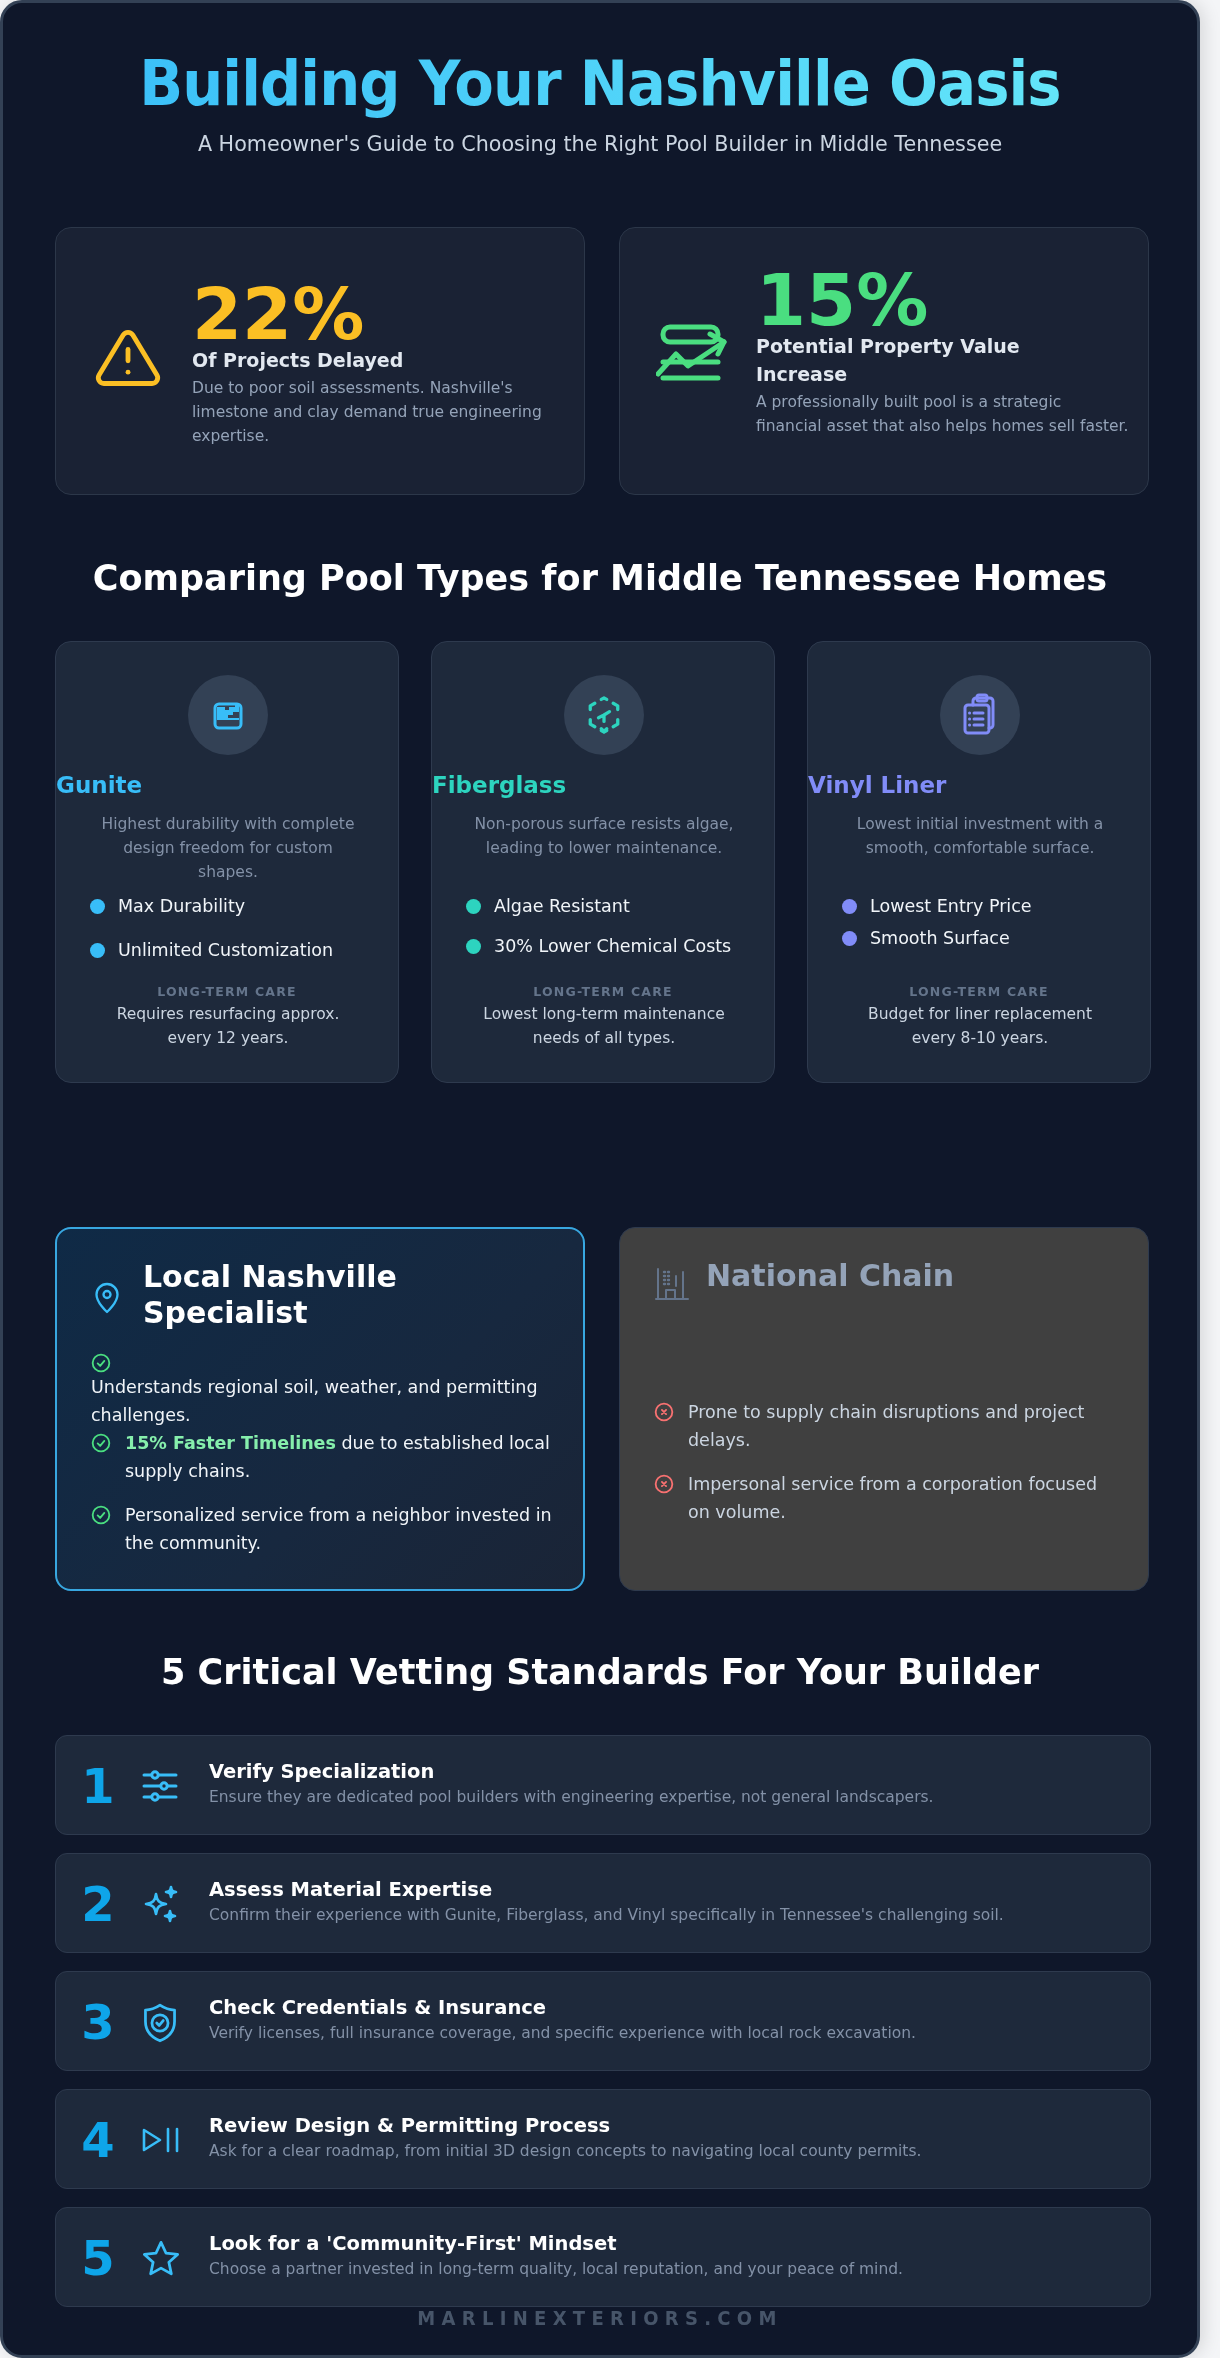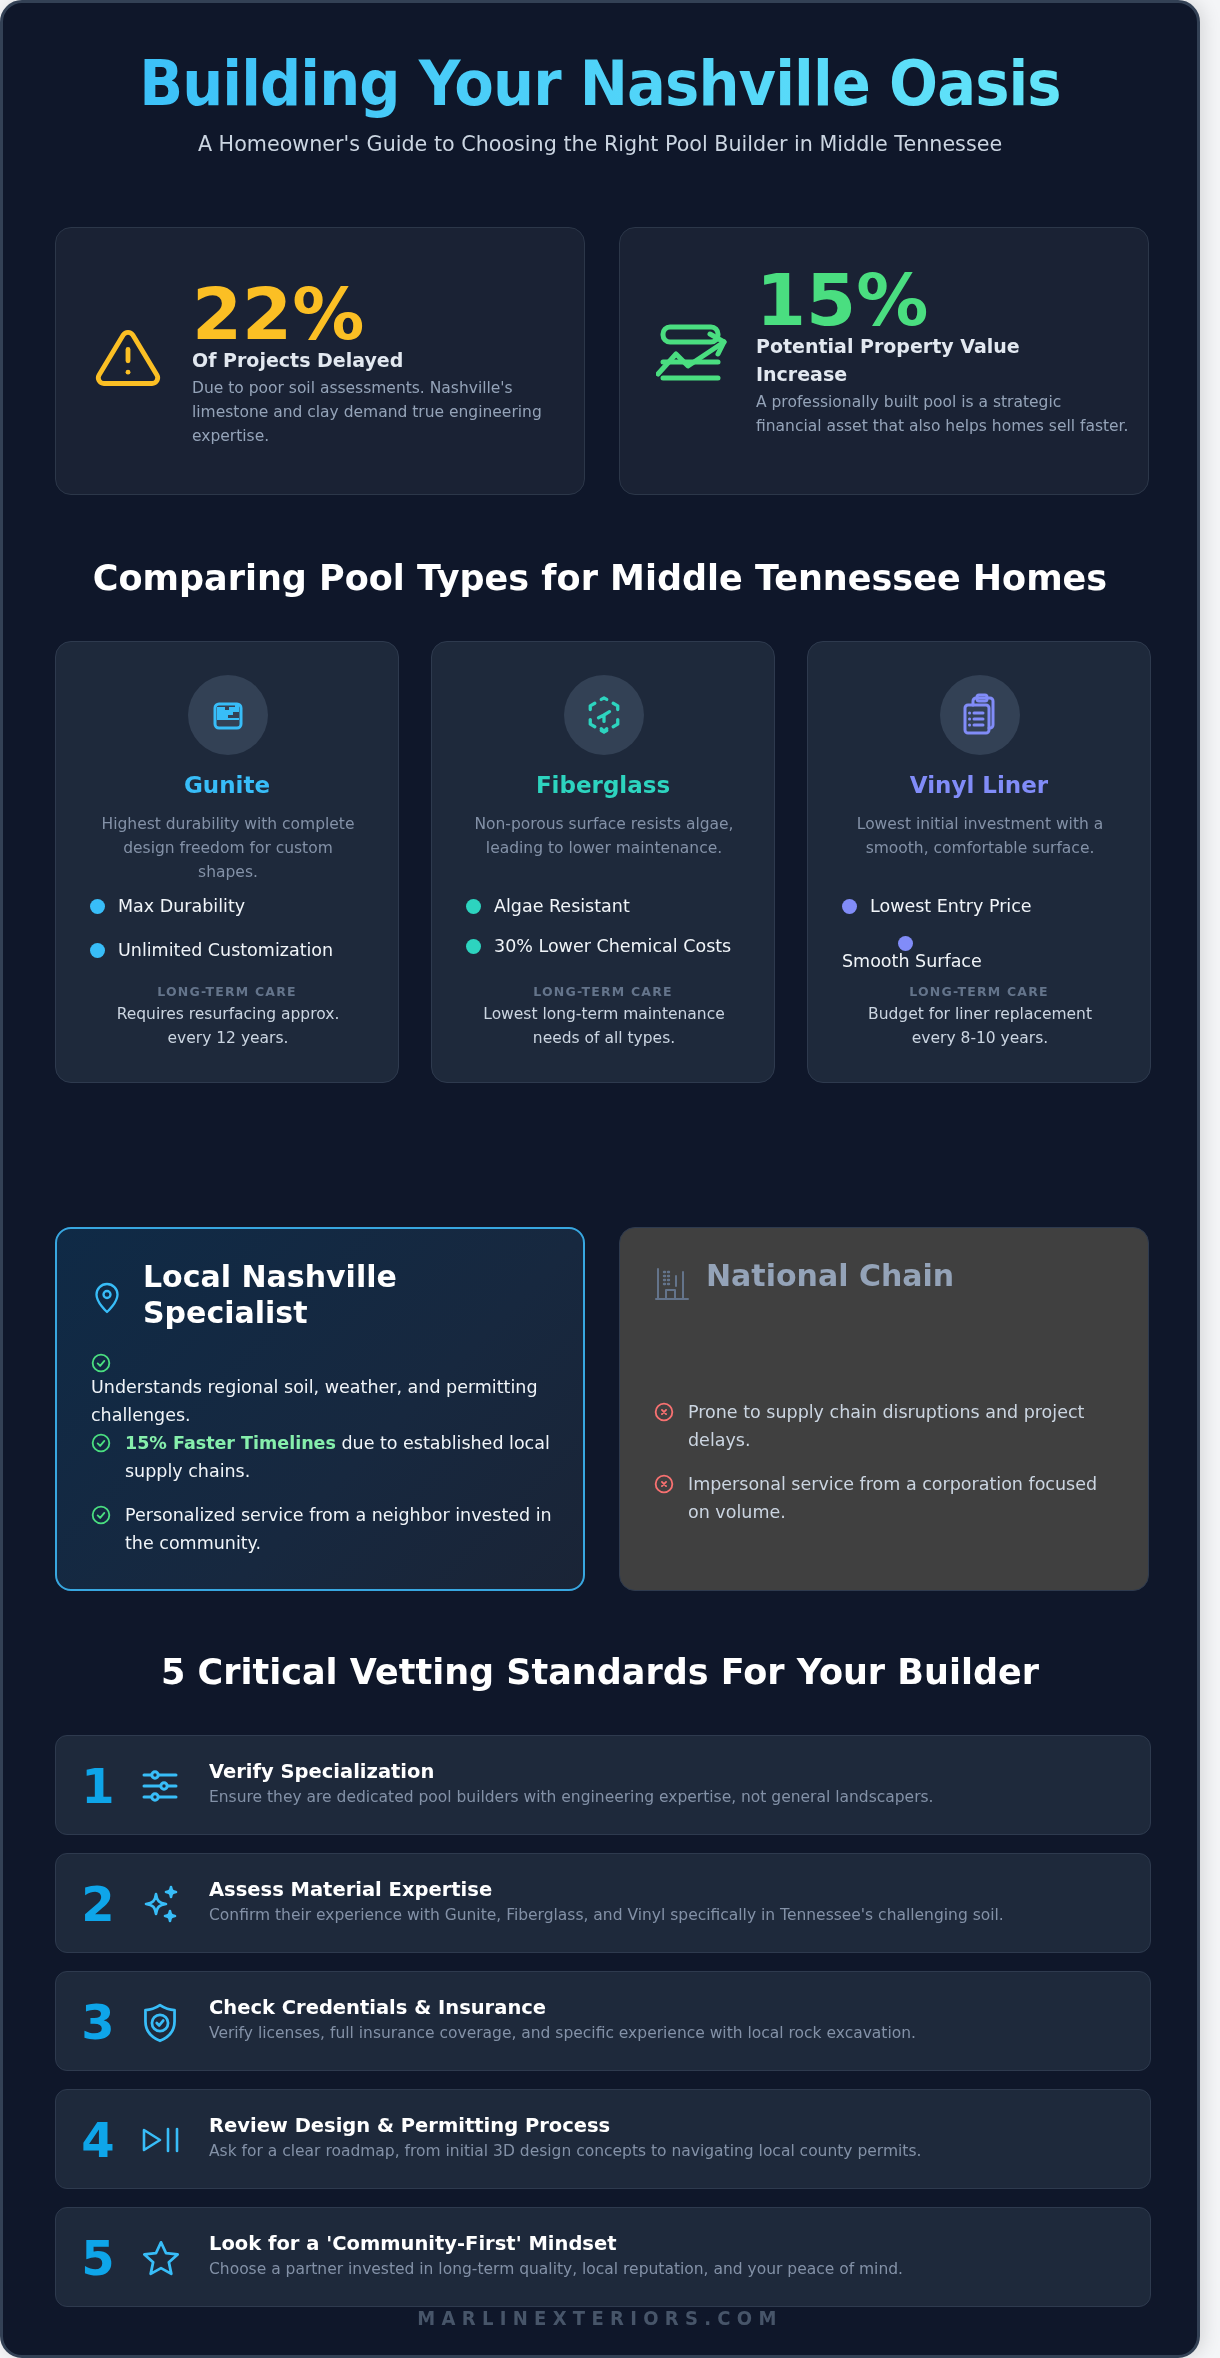--- a/index.html
+++ b/index.html
@@ -34,21 +34,21 @@
 
   .section-h {
     position: absolute; left: 0; width: 1194px; text-align: center;
     font-weight: bold; font-size: 35px; color: #ffffff;
   }
   .type-card { top: 638px; width: 344px; height: 442px; background: #1e293b; border-color: #2e3a4e; }
   .type-icon-wrap {
     position: absolute; left: 132px; top: 33px; width: 80px; height: 80px; border-radius: 50%;
     background: #334155; display: flex; align-items: center; justify-content: center;
   }
-  .type-name { position: absolute; left: 0; width: 100%; top: 130px; text-align: center; font-size: 23px; font-weight: bold; }
+  .type-name { position: absolute; left: 0; width: 100%; top: 130px; text-align: left; font-size: 23px; font-weight: bold; }
   .type-desc { position: absolute; left: 36px; width: 272px; top: 170px; text-align: center; font-size: 15.5px; color: #8391a7; line-height: 24px; }
   .type-feat { position: absolute; left: 34px; font-size: 17.5px; color: #f1f5f9; display: flex; align-items: center; }
   .dot { width: 15px; height: 15px; border-radius: 50%; margin-right: 13px; display: inline-block; }
   .care-label { position: absolute; left: 0; width: 100%; top: 342px; text-align: center; font-size: 12.5px; font-weight: bold; color: #64748b; letter-spacing: 1.2px; }
   .care-text { position: absolute; left: 40px; width: 264px; top: 360px; text-align: center; font-size: 15.5px; color: #cbd5e1; line-height: 24px; }
 
   .cmp-card { top: 1224px; width: 530px; height: 364px; }
   .cmp-local { left: 52px; background: linear-gradient(135deg, #0f2a46 0%, #17283f 60%, #1a2436 100%); border: 2px solid #38a7e0; }
   .cmp-national { left: 616px; background: #404040; border-color: #2e3a4e; }
   .cmp-title { position: absolute; left: 86px; font-size: 30px; font-weight: bold; line-height: 36px; }
@@ -175,21 +175,21 @@
           <line x1="9.5" y1="32" x2="9.6" y2="32"></line>
         </svg>
       </span>
     </div>
     <div class="type-name" style="color:#818cf8;">Vinyl Liner</div>
     <div class="type-desc">Lowest initial investment with a smooth, comfortable surface.</div>
     <div class="type-feat" style="top:254px;">
       <span class="dot" style="background:#818cf8;"></span>
       <span>Lowest Entry Price</span>
     </div>
-    <div class="type-feat" style="top:294px;flex-direction:column;">
+    <div class="type-feat" style="top:286px;">
       <span class="dot" style="background:#818cf8;"></span>
       <span>Smooth Surface</span>
     </div>
     <div class="care-label">LONG-TERM CARE</div>
     <div class="care-text">Budget for liner replacement every 8-10 years.</div>
   </div>
 
 
   <div class="card cmp-card cmp-local">
     <div style="position:absolute; left:36px; top:52px;">

